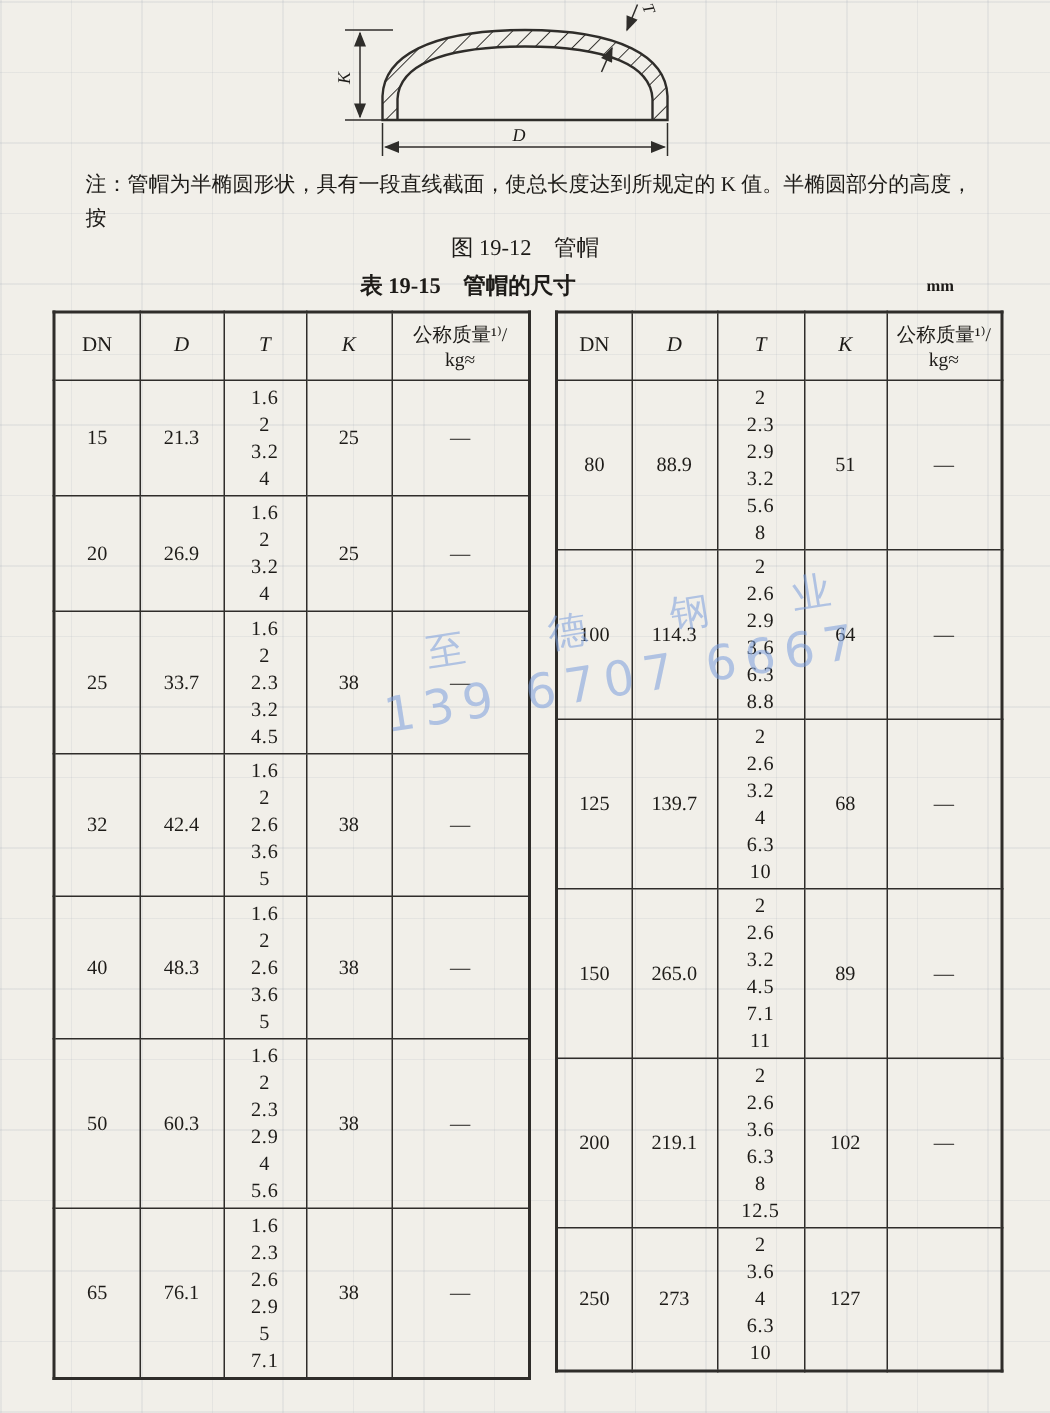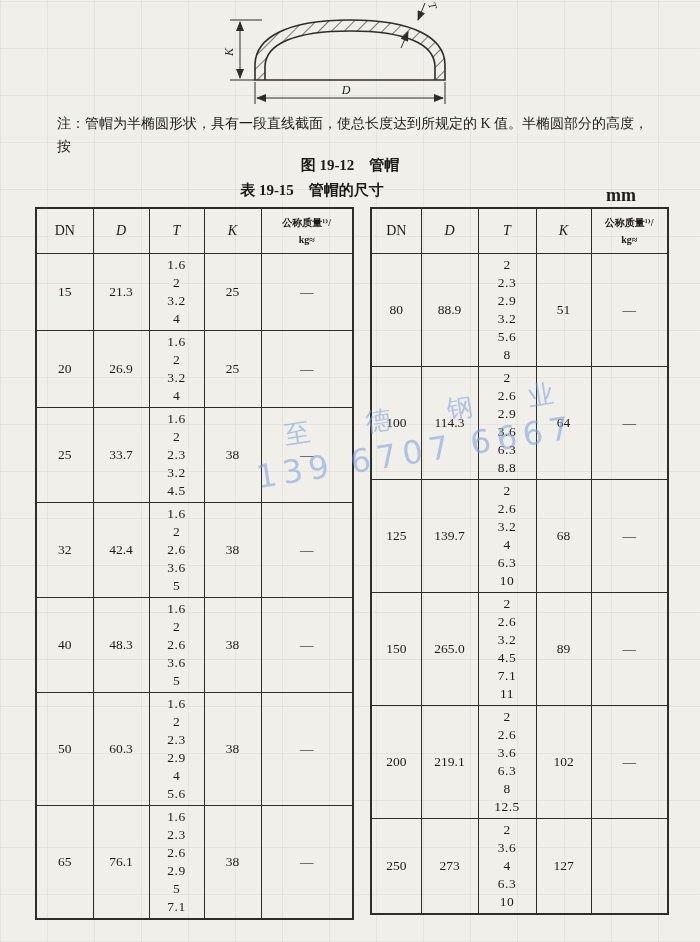--- a/index.html
+++ b/index.html
@@ -15,49 +15,49 @@
     color:#1d1b18;
   }
   .drawing{position:absolute;left:222px;top:0px;}
   .note{
     position:absolute;left:57px;top:112px;width:592px;
     font-weight:normal;font-size:14px;line-height:23px;
   }
   .note .line2{padding-left:29px;}
   .fig-caption{
     position:absolute;left:0;top:156px;width:700px;text-align:center;
-    font-weight:bold;font-size:15px;
+    font-weight:normal;font-size:15px;
   }
   .tbl-caption{
     position:absolute;left:0;top:181px;width:624px;text-align:center;
     font-weight:bold;font-size:15px;
   }
   .unit{
-    position:absolute;right:64px;top:185px;font-size:18px;font-weight:bold;
+    position:absolute;right:64px;top:185px;font-size:11px;font-weight:bold;
   }
   .tables{
     position:absolute;left:35px;top:207px;
     display:flex;gap:16px;align-items:flex-start;
   }
   table.dim-table{
     border-collapse:collapse;table-layout:fixed;
     border:2px solid #2f2d2a;
   }
   table.dim-table th, table.dim-table td{
     border:1px solid #2f2d2a;
     text-align:center;vertical-align:middle;
     font-size:13.5px;line-height:18px;
     padding:2px 0;
     white-space:pre-line;
   }
   table.dim-table thead th{
     height:40px;font-size:14px;font-weight:normal;
   }
   table.dim-table th.italic{font-style:italic;}
-  table.dim-table th.mass-header{font-size:10px;line-height:17px;font-weight:bold;}
+  table.dim-table th.mass-header{font-size:13px;line-height:17px;}
   td.t-cell{letter-spacing:0.5px;}
   .watermark{
     position:absolute;left:248px;top:424px;width:360px;
     transform:rotate(-9deg);transform-origin:left top;
     color:#7b9fdd;opacity:0.55;
     font-family:"DejaVu Sans",sans-serif;
     pointer-events:none;z-index:5;
   }
   .watermark .wm1{font-size:26px;letter-spacing:24px;padding-left:34px;white-space:nowrap;}
   .watermark .wm2{font-size:32px;letter-spacing:6px;margin-top:0px;white-space:nowrap;}

